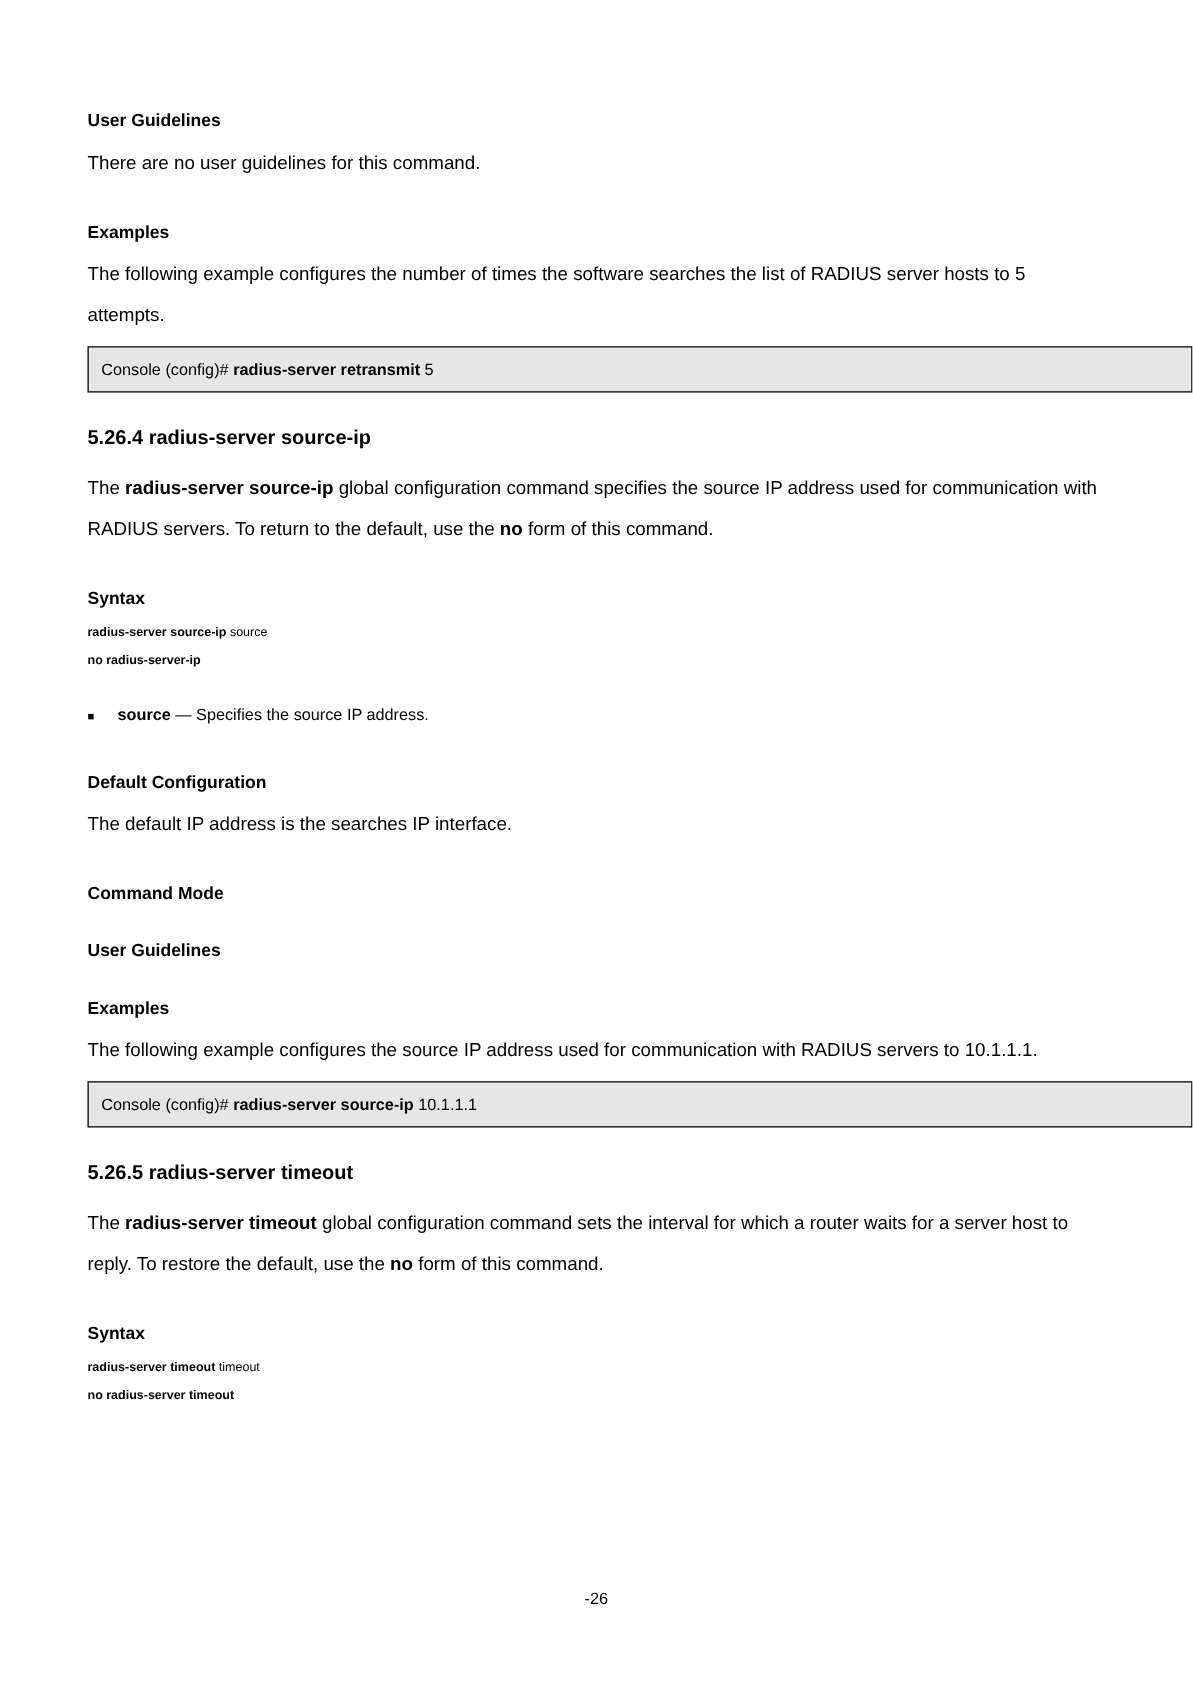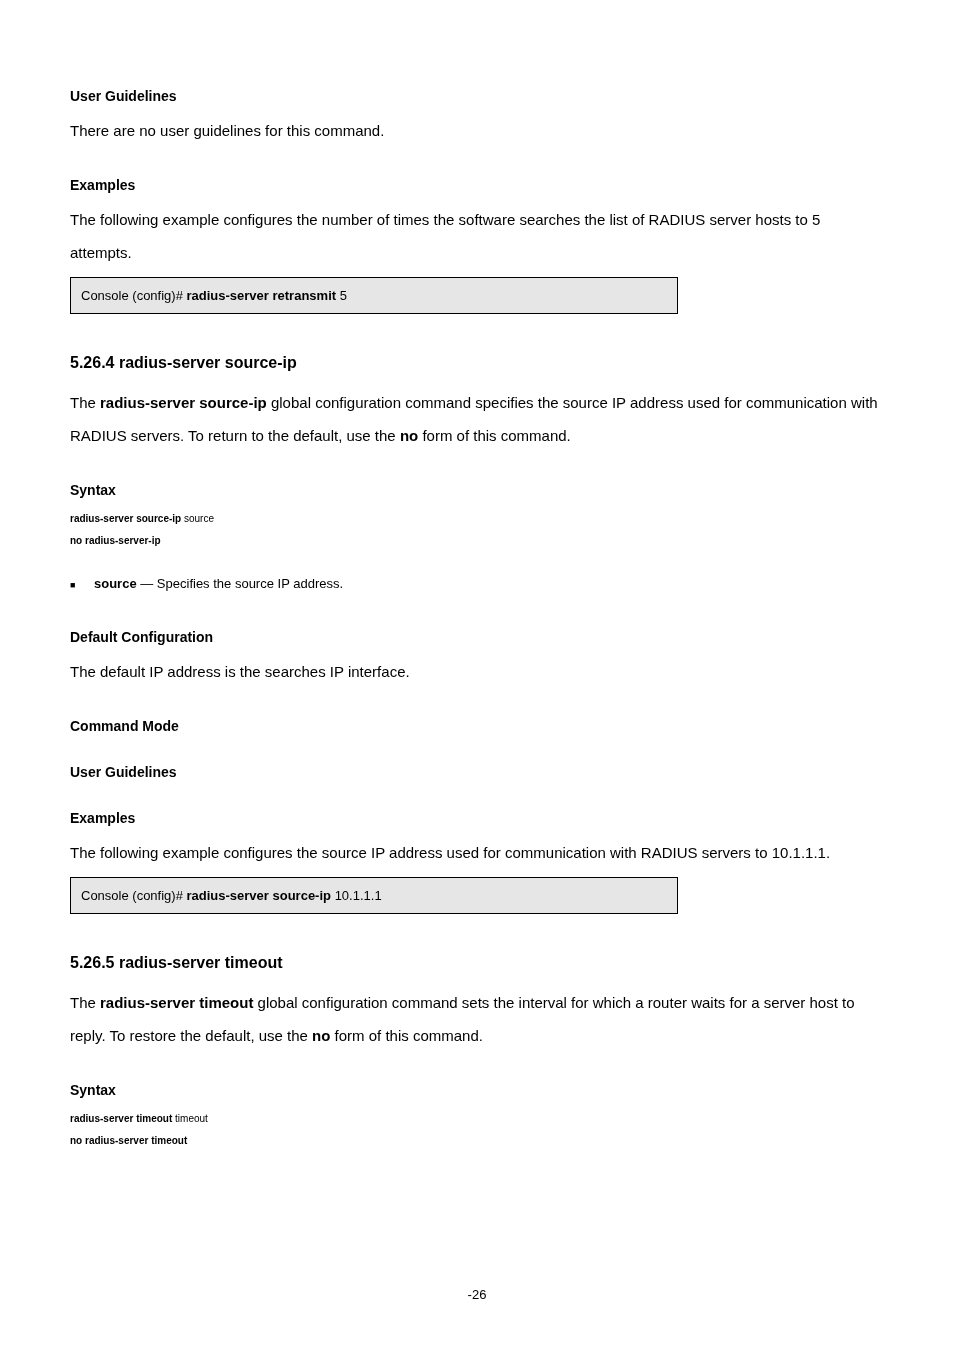--- a/index.html
+++ b/index.html
@@ -35,21 +35,21 @@
     margin: 0;
   }
   .pad-after-heading {
     margin-top: 6px;
   }
   .code-box {
     border: 1px solid #000;
     background: #e6e6e6;
     padding: 10px 10px;
     margin-top: 8px;
-    width: 608px;
+    width: 884px;
     box-sizing: border-box;
     font-size: 13px;
   }
   .code-line {
     display: flex;
     gap: 0;
   }
   .code-seg {
     white-space: pre;
   }
@@ -69,28 +69,28 @@
     margin-top: 6px;
   }
   .bullet-mark {
     width: 24px;
     flex: 0 0 24px;
     font-size: 9px;
     padding-top: 4px;
   }
   .footer {
     position: absolute;
-    bottom: 48px;
+    bottom: 64px;
     left: 0;
     width: 100%;
     text-align: center;
     font-size: 13px;
   }
   .gap-top-lg {
-    margin-top: 40px;
+    margin-top: 28px;
   }
   .gap-top-md {
     margin-top: 30px;
   }
   .gap-top-sm {
     margin-top: 18px;
   }
 </style>
 </head>
 <body>

